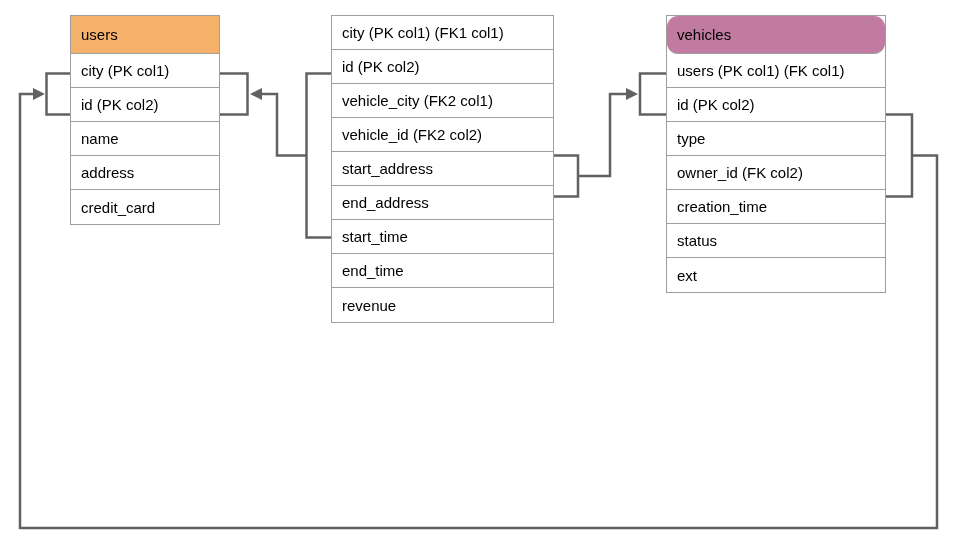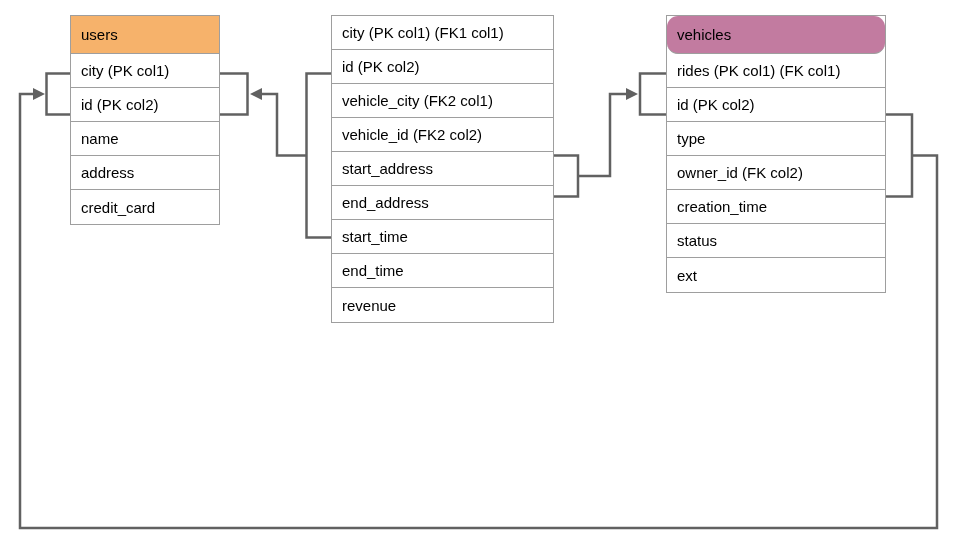--- a/index.html
+++ b/index.html
@@ -102,21 +102,21 @@
     <div class="row">end_address</div>
     <div class="row">start_time</div>
     <div class="row">end_time</div>
     <div class="row">revenue</div>
   </div>
 
   <div class="db-table" id="table-vehicles">
     <div class="hdr" style="background-color: rgb(194, 123, 160); border-radius: 11px;">
       <span>vehicles</span>
     </div>
-    <div class="row">rides (PK col1) (FK col1)</div>
+    <div class="row">users (PK col1) (FK col1)</div>
     <div class="row">id (PK col2)</div>
     <div class="row">type</div>
     <div class="row">owner_id (FK col2)</div>
     <div class="row">creation_time</div>
     <div class="row">status</div>
     <div class="row">ext</div>
   </div>
 
 </div>
 

